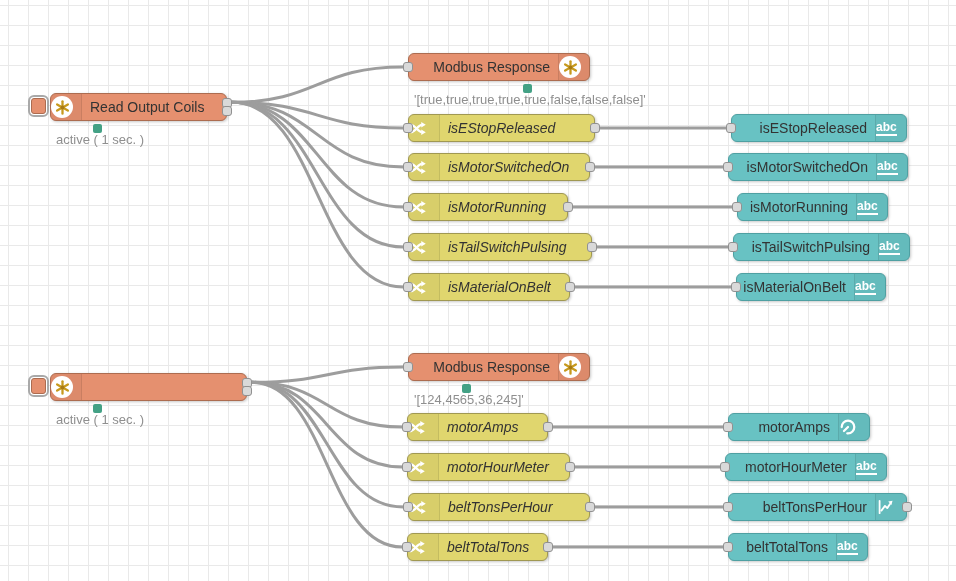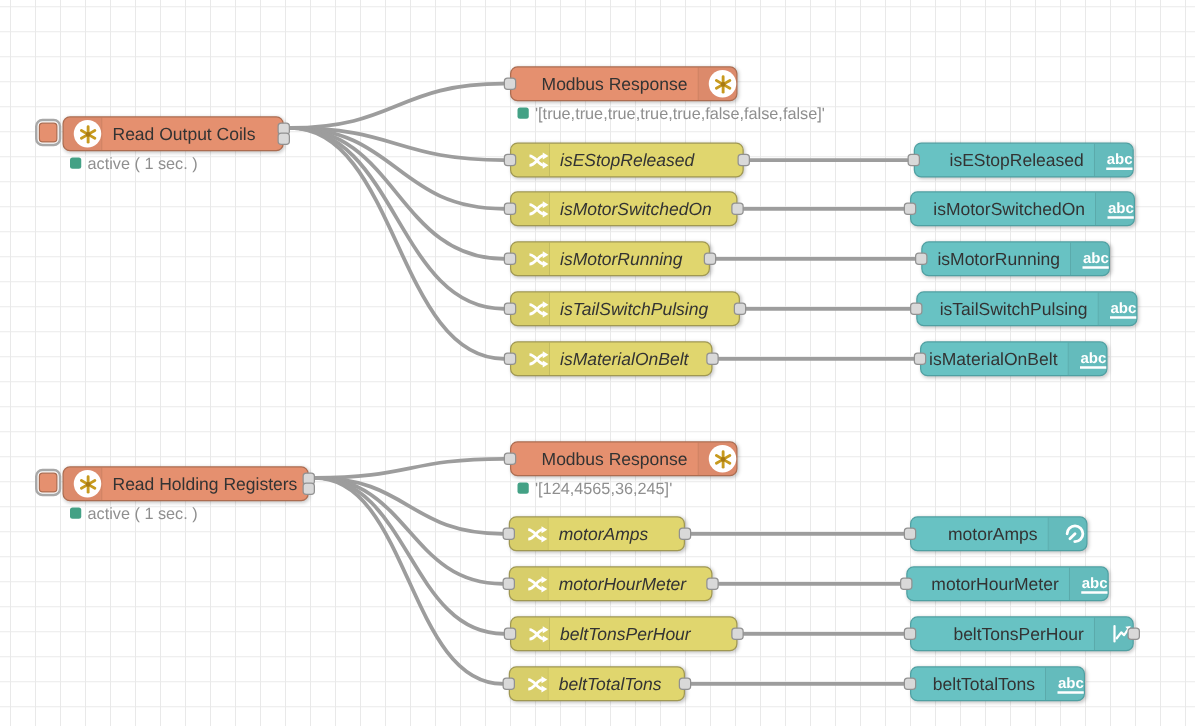--- a/index.html
+++ b/index.html
@@ -4,33 +4,33 @@
 <style>
   html,body{margin:0;padding:0;background:#ffffff;font-family:"Liberation Sans",sans-serif;}
   #canvas{position:relative;overflow:hidden;background-color:#fff;
     background-image:linear-gradient(to right,var(--grid,#e9e9e9) 1px,transparent 1px),
                      linear-gradient(to bottom,var(--grid,#e9e9e9) 1px,transparent 1px);
     background-size:20px 20px;background-position:8px 5px;}
   #wires{position:absolute;left:0;top:0;}
   #nodes{position:absolute;left:0;top:0;width:100%;height:100%;}
   .node{position:absolute;display:flex;align-items:stretch;border:1px solid;border-radius:6px;
     box-sizing:border-box;box-shadow:1px 1px 3px rgba(0,0,0,0.22);}
-  .icon-area{width:30px;flex:none;display:flex;align-items:center;justify-content:flex-end;
+  .icon-area{width:30px;flex:none;display:flex;align-items:center;justify-content:flex-start;
     background:rgba(0,0,0,0.035);}
   .icon-area.left{border-right:1px solid rgba(0,0,0,0.09);border-radius:5px 0 0 5px;}
   .icon-area.right{border-left:1px solid rgba(0,0,0,0.09);border-radius:0 5px 5px 0;}
   .label{flex:1;font-size:14px;white-space:nowrap;display:flex;align-items:center;padding:0 8px;overflow:hidden;text-align:right;}
   .label.left-icon{justify-content:flex-start;}
   .label.right-icon{justify-content:flex-end;}
   .node.change .label{font-style:italic;}
   .port{position:absolute;width:10px;height:10px;border-radius:3px;box-sizing:border-box;border:1px solid;}
   .btn{position:absolute;left:-23px;top:1px;width:21px;height:22px;border:2px solid;border-radius:6px;
     background:#fff;box-sizing:border-box;}
   .btn-inner{position:absolute;inset:1px;border-radius:3px;border:1px solid;}
-  .status{position:absolute;display:flex;align-items:center;font-size:13px;white-space:nowrap;line-height:1;}
+  .status{position:absolute;display:flex;align-items:center;font-size:13px;white-space:nowrap;line-height:1;flex-direction:column;}
   .status-dot{width:9px;height:9px;border-radius:2px;margin-right:5px;flex:none;}
   .mcircle{width:22px;height:22px;border-radius:50%;background:#fff;display:flex;align-items:center;justify-content:center;}
   .abc{color:#fff;font-weight:bold;font-size:12px;line-height:1;border-bottom:2px solid #fff;padding-bottom:1px;}
 </style>
 </head>
 <body>
 
 <div id="canvas" style="width: 956px; height: 581px; --grid: #e9e9e9; background-color: rgb(255, 255, 255);">
   <svg id="wires" width="956" height="581">
       <path d="M232,102.33333333333333 C317.5,102.33333333333333 317.5,67 403,67" fill="none" stroke="#9d9d9d" stroke-width="3" stroke-linecap="round"></path>
@@ -208,21 +208,20 @@
               <line x1="8.50" y1="9.70" x2="8.50" y2="14.70" stroke="#c79a1e" stroke-width="2.3" stroke-linecap="round"></line>
               <line x1="7.46" y1="9.10" x2="3.13" y2="11.60" stroke="#c79a1e" stroke-width="2.3" stroke-linecap="round"></line>
               <line x1="7.46" y1="7.90" x2="3.13" y2="5.40" stroke="#c79a1e" stroke-width="2.3" stroke-linecap="round"></line>
               <line x1="8.50" y1="7.30" x2="8.50" y2="2.30" stroke="#c79a1e" stroke-width="2.3" stroke-linecap="round"></line>
               <line x1="9.54" y1="7.90" x2="13.87" y2="5.40" stroke="#c79a1e" stroke-width="2.3" stroke-linecap="round"></line>
               <line x1="9.54" y1="9.10" x2="13.87" y2="11.60" stroke="#c79a1e" stroke-width="2.3" stroke-linecap="round"></line>
               <circle cx="8.5" cy="8.5" r="1.9" fill="#a87a14"></circle>
             </svg>
           </div>
         </div>
-        <span class="label left-icon" style="color:#333333">Read Holding Registers</span>
         <div class="btn" style="border-color: rgb(169, 169, 169);">
           <div class="btn-inner" style="background:#e5906f;border-color:#ac6c50;"></div>
         </div>
         <div class="port" style="right: -6px; top: 3.66667px; background: rgb(217, 217, 217); border-color: rgb(145, 145, 145);"></div>
         <div class="port" style="right: -6px; top: 12.3333px; background: rgb(217, 217, 217); border-color: rgb(145, 145, 145);"></div>
       </div>
       <div class="status" style="left: 56px; top: 404px; color: rgb(143, 143, 143);">
         <span class="status-dot" style="background:#43a185"></span>
         <span>active ( 1 sec. )</span>
       </div>

